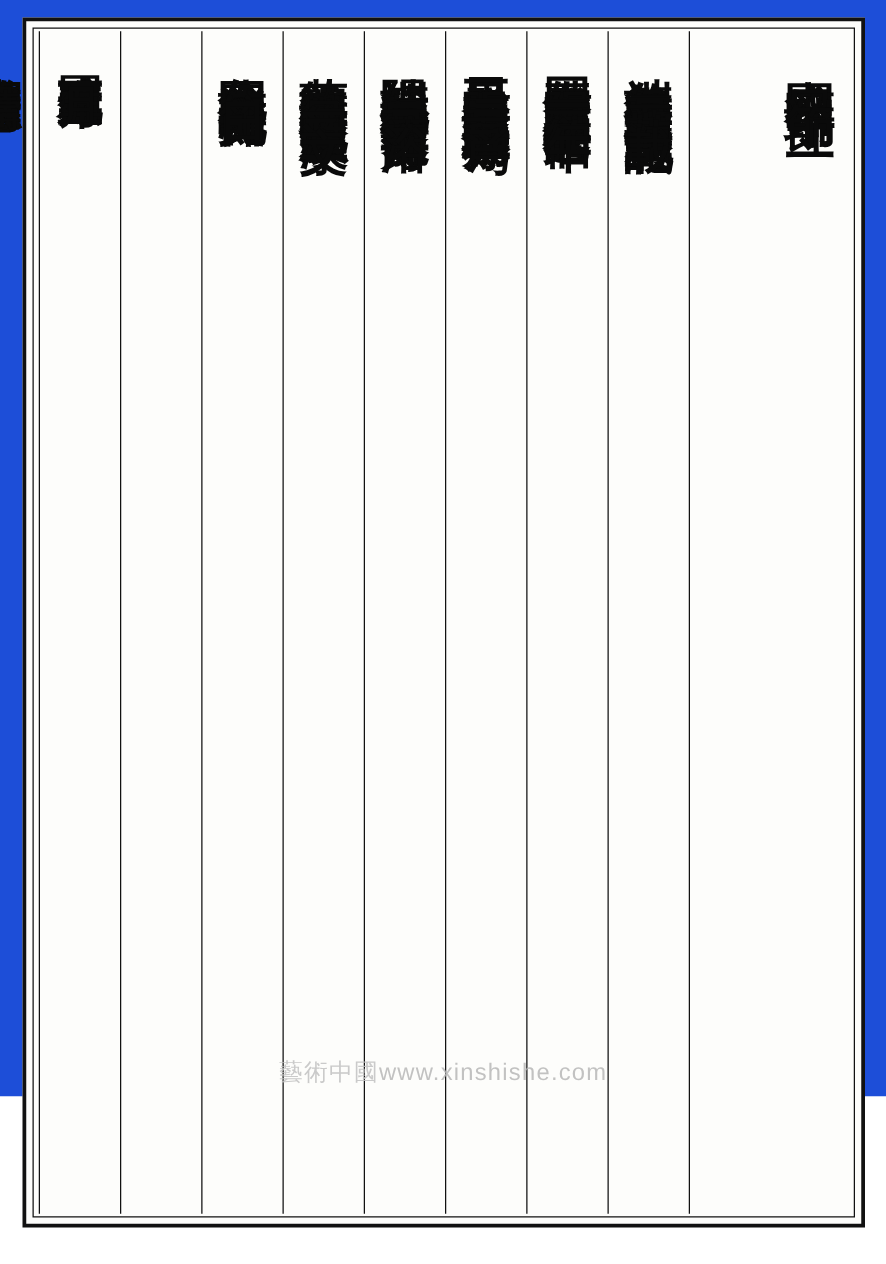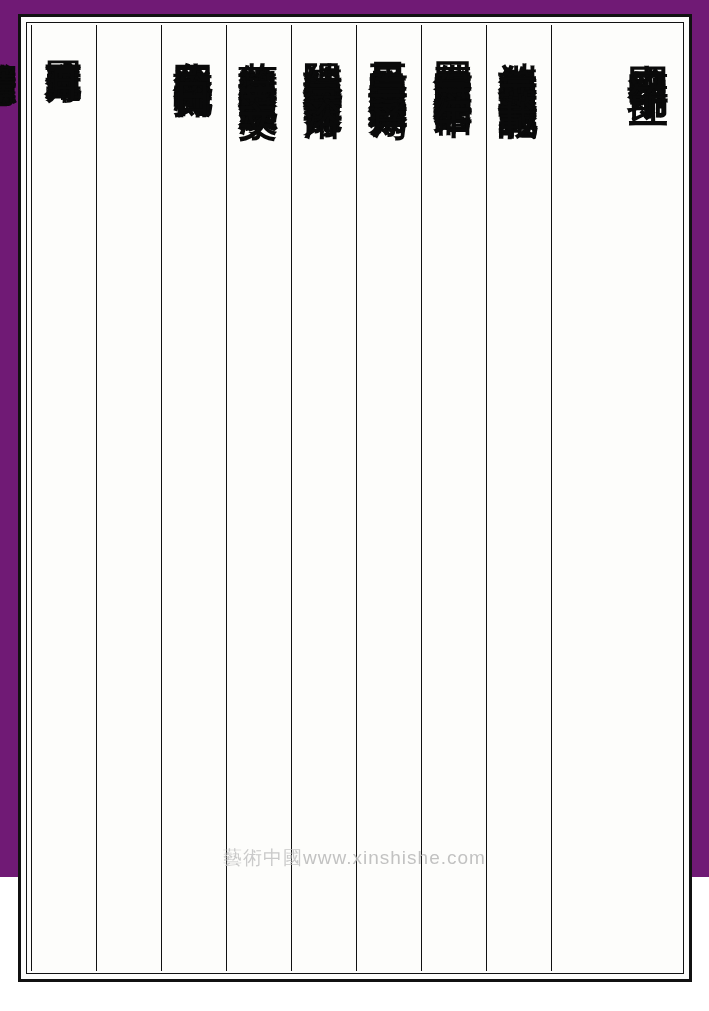--- a/index.html
+++ b/index.html
@@ -11,21 +11,21 @@
     width: 709px;
     height: 1011px;
     overflow: hidden;
     font-family: "DejaVu Serif", serif;
   }
 
   #page {
     position: relative;
     width: 709px;
     height: 877px;
-    background: #701a75;
+    background: #1d4ed8;
   }
 
   
   #frame-outer {
     position: absolute;
     left: 18px;
     top: 14px;
     width: 674px;
     height: 968px;
     border: 3px solid #111;

